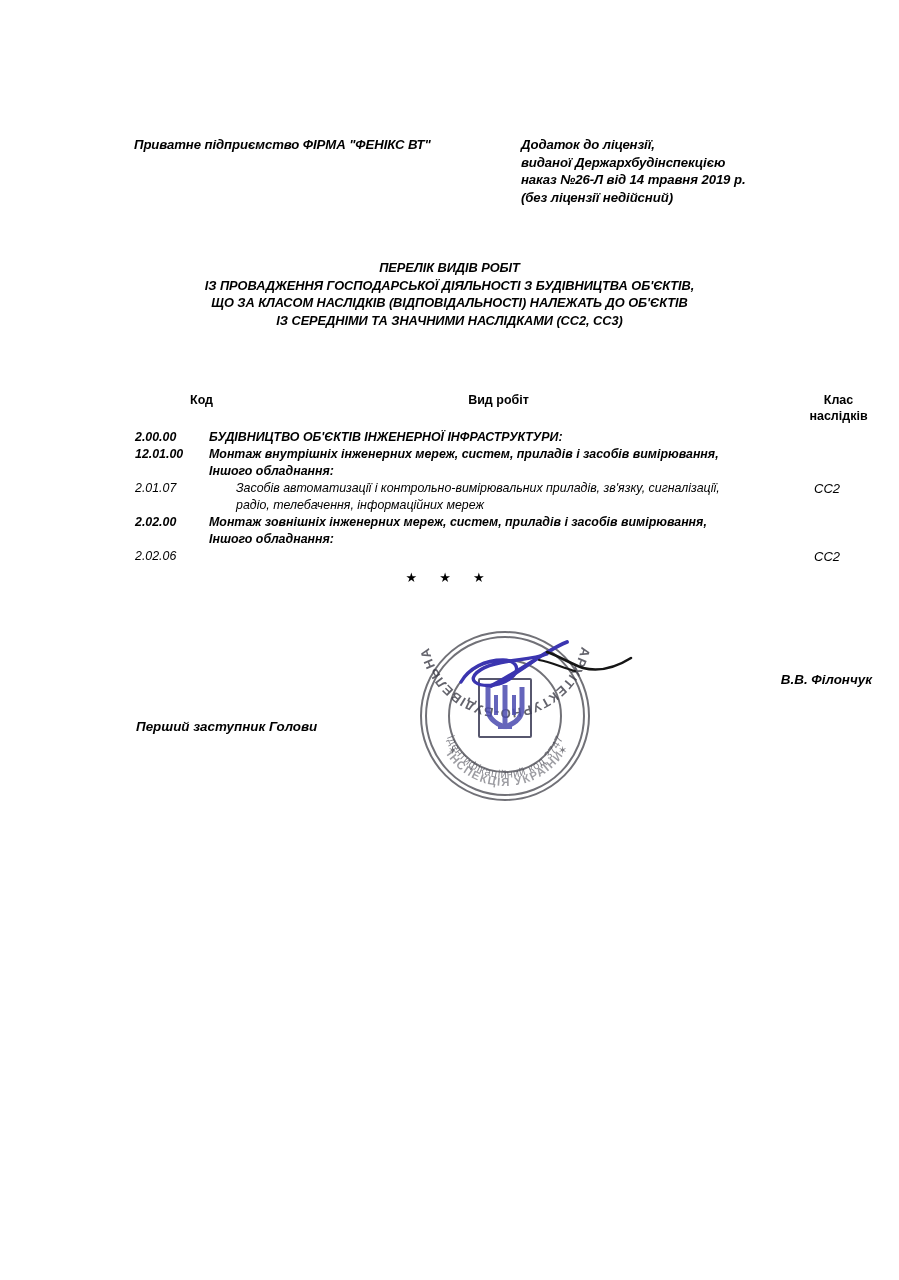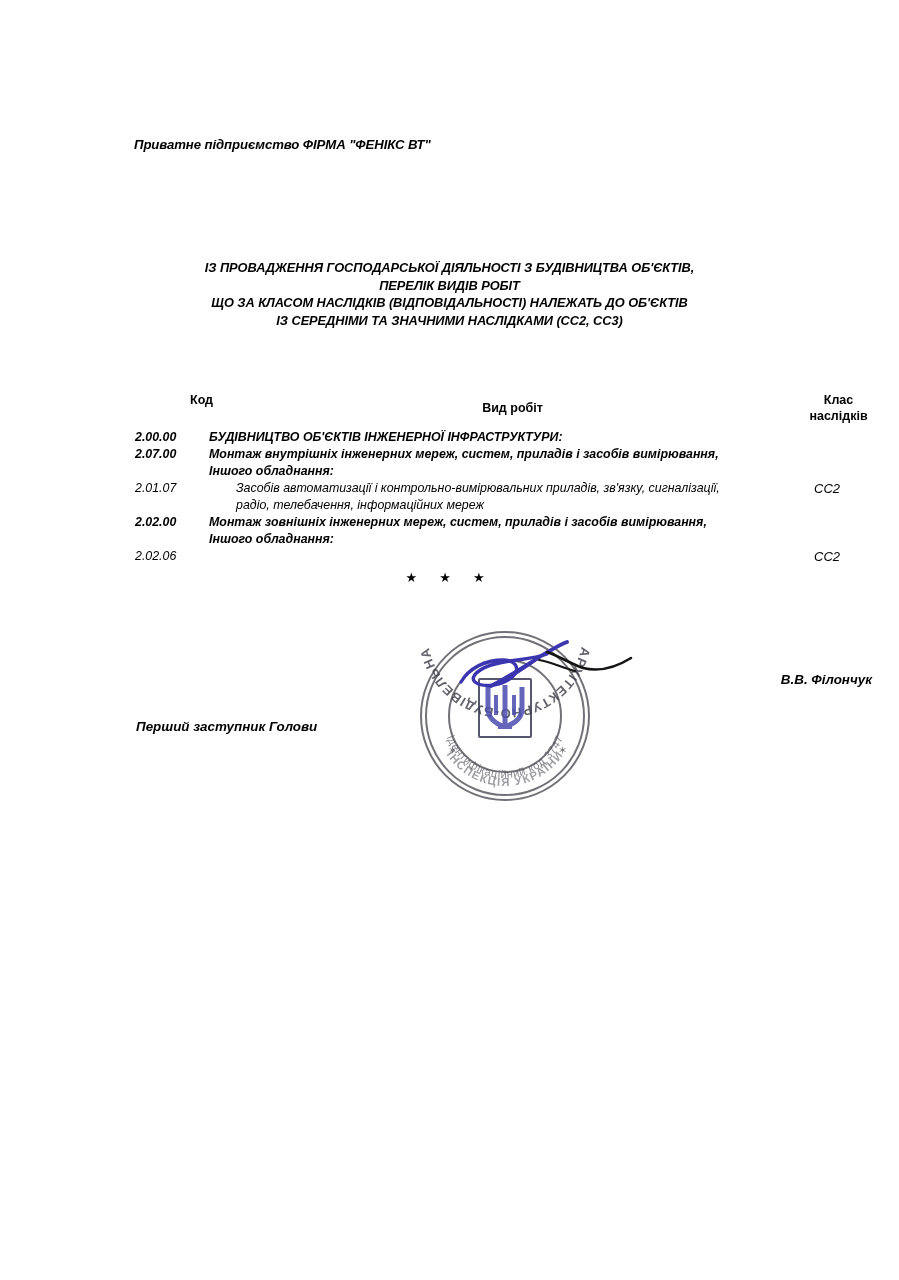--- a/index.html
+++ b/index.html
@@ -68,21 +68,21 @@
   }
   .col-head {
     position: absolute;
     font-size: 12.5px;
     font-weight: bold;
     font-style: normal;
     white-space: nowrap;
     padding-left: 23px;
   }
   .ch-code  { left: 167px; top: 393px; }
-  .ch-kind  { left: 501px; top: 393px; transform: translateX(-50%); margin-top: 8px; }
+  .ch-kind  { left: 487px; top: 393px; transform: translateX(-50%); }
   .ch-class {
     left: 827px; top: 393px;
     transform: translateX(-50%);
     text-align: center;
     line-height: 15.5px;
   }
 
   .row {
     position: absolute;
     left: 0;
@@ -170,43 +170,49 @@
   }
   .ink svg { display: block; width: 180px; height: 80px; }
 </style>
 </head>
 <body>
 
 <div class="page">
 
   <div class="hdr-left">Приватне підприємство ФІРМА "ФЕНІКС ВТ"</div>
 
+  <div class="hdr-right">
+    <div>Додаток до ліцензії,</div>
+    <div>виданої Держархбудінспекцією</div>
+    <div>наказ №26-Л від 14 травня 2019 р.</div>
+    <div>(без ліцензії недійсний)</div>
+  </div>
 
   <div class="title-block">
+    <div class="t-line">ПЕРЕЛІК ВИДІВ РОБІТ</div>
     <div class="t-line">ІЗ ПРОВАДЖЕННЯ ГОСПОДАРСЬКОЇ ДІЯЛЬНОСТІ З БУДІВНИЦТВА ОБ'ЄКТІВ,</div>
-    <div class="t-line">ПЕРЕЛІК ВИДІВ РОБІТ</div>
     <div class="t-line">ЩО ЗА КЛАСОМ НАСЛІДКІВ (ВІДПОВІДАЛЬНОСТІ) НАЛЕЖАТЬ ДО ОБ'ЄКТІВ</div>
     <div class="t-line">ІЗ СЕРЕДНІМИ ТА ЗНАЧНИМИ НАСЛІДКАМИ (СС2, СС3)</div>
   </div>
 
   <div class="tbl">
     <div class="col-head ch-code">Код</div>
     <div class="col-head ch-kind">Вид робіт</div>
     <div class="col-head ch-class">
       <div>Клас</div>
       <div>наслідків</div>
     </div>
     <div id="rows-host">
         <div class="row lvl0 bold" style="top: 430px;">
           <div class="cell-code">2.00.00</div>
           <div class="cell-desc">БУДІВНИЦТВО ОБ'ЄКТІВ ІНЖЕНЕРНОЇ ІНФРАСТРУКТУРИ:</div>
           <div class="cell-class"></div>
         </div>
         <div class="row lvl0 bold" style="top: 447px;">
-          <div class="cell-code">2.07.00</div>
+          <div class="cell-code">12.01.00</div>
           <div class="cell-desc">Монтаж внутрішніх інженерних мереж, систем, приладів і засобів вимірювання,</div>
           <div class="cell-class"></div>
         </div>
         <div class="row lvl0 bold" style="top: 464px;">
           <div class="cell-code"></div>
           <div class="cell-desc">Іншого обладнання:</div>
           <div class="cell-class"></div>
         </div>
         <div class="row lvl1" style="top: 481px;">
           <div class="cell-code">2.01.07</div>

